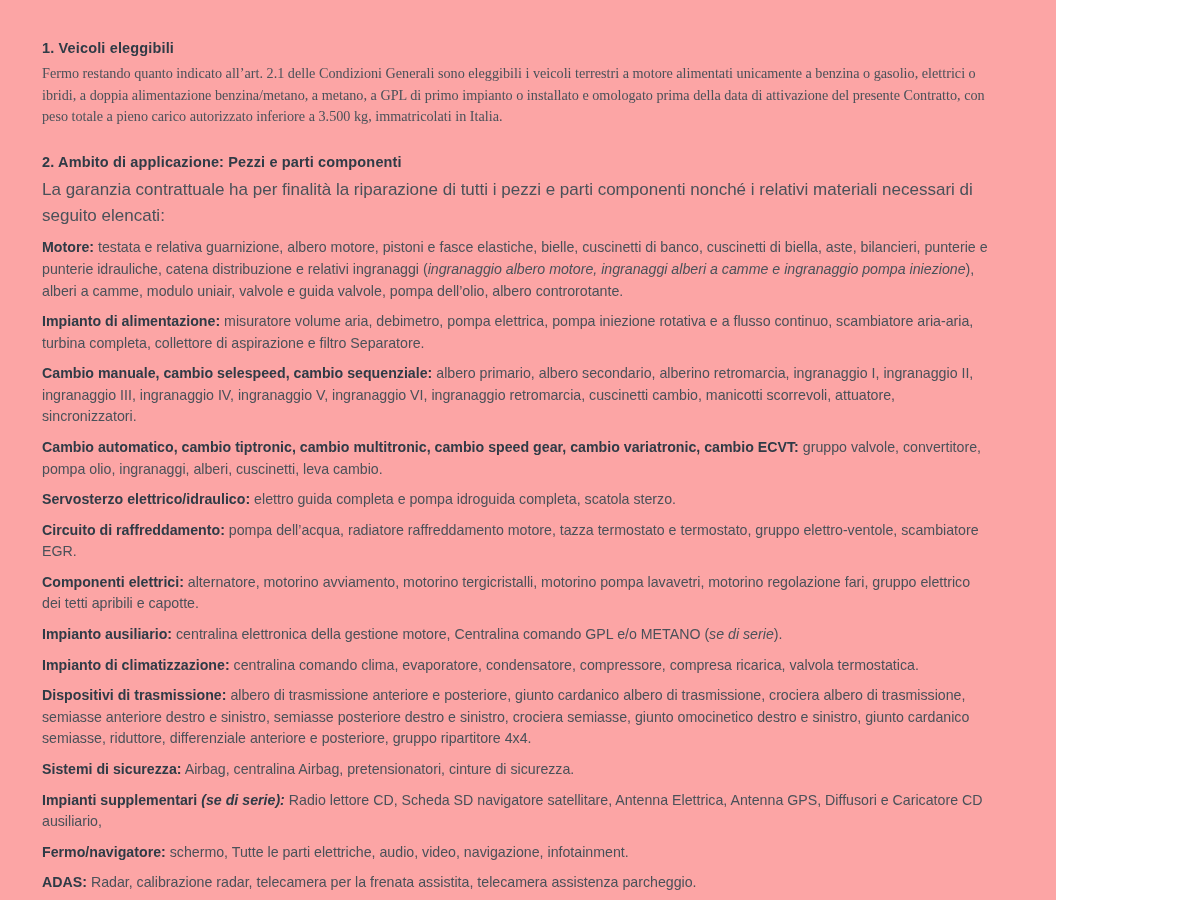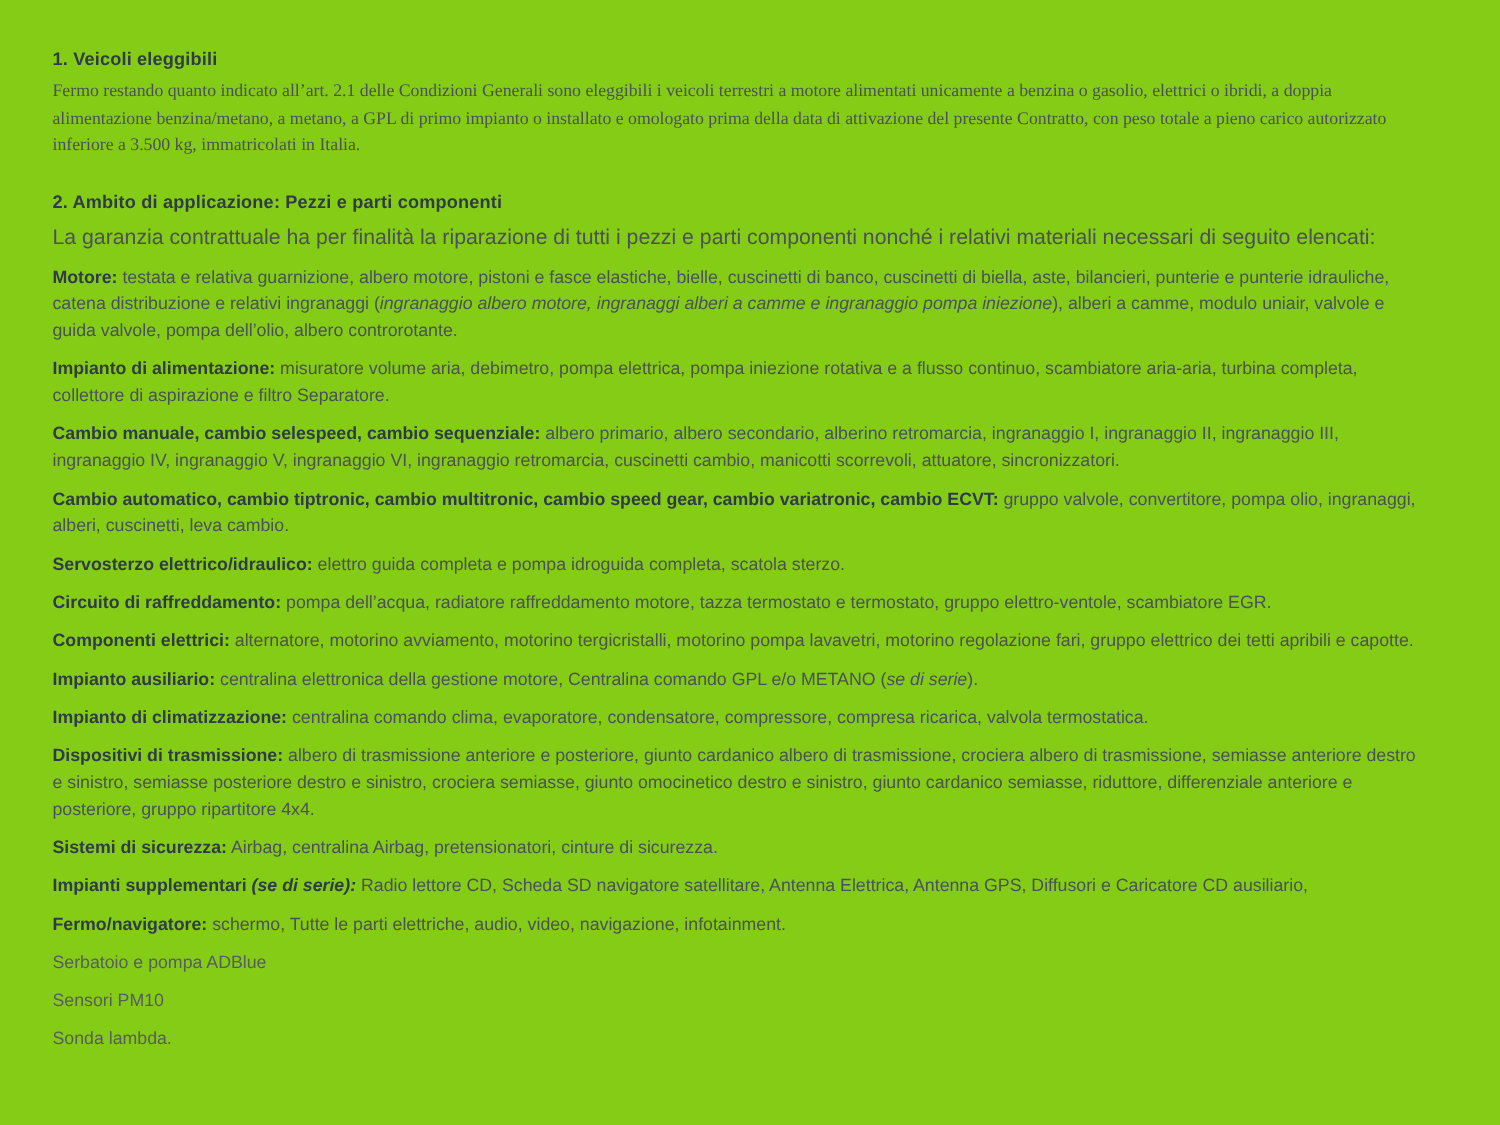--- a/index.html
+++ b/index.html
@@ -9,24 +9,24 @@
   }
   body {
     width: 1200px;
     height: 900px;
     font-family: "Liberation Sans", sans-serif;
     color: #3c4043;
     overflow: hidden;
   }
   .page {
     box-sizing: border-box;
-    width: 1200px;
+    width: 1056px;
     height: 900px;
     padding: 40px 64px 20px 42px;
-    background: #84cc16;
+    background: #fca5a5;
   }
   .section-heading {
     font-size: 14.5px;
     font-weight: bold;
     color: #2f3b46;
     margin: 0 0 7px 0;
     letter-spacing: 0.01em;
   }
   .section-1 {
     margin-bottom: 26px;
@@ -123,19 +123,22 @@
     </p>
 
     <p class="entry">
       <span class="term">Impianti supplementari</span><span class="term ital"> (se di serie):</span><span> Radio lettore CD, Scheda SD navigatore satellitare, Antenna Elettrica, Antenna GPS, Diffusori e Caricatore CD ausiliario,</span>
     </p>
 
     <p class="entry">
       <span class="term">Fermo/navigatore:</span><span> schermo, Tutte le parti elettriche, audio, video, navigazione, infotainment.</span>
     </p>
 
+    <p class="entry">
+      <span class="term">ADAS:</span><span> Radar, calibrazione radar, telecamera per la frenata assistita, telecamera assistenza parcheggio.</span>
+    </p>
 
     <p class="entry plain">Serbatoio e pompa ADBlue</p>
     <p class="entry plain">Sensori PM10</p>
     <p class="entry plain">Sonda lambda.</p>
 
   </div>
 </div>
 
 </body></html>

